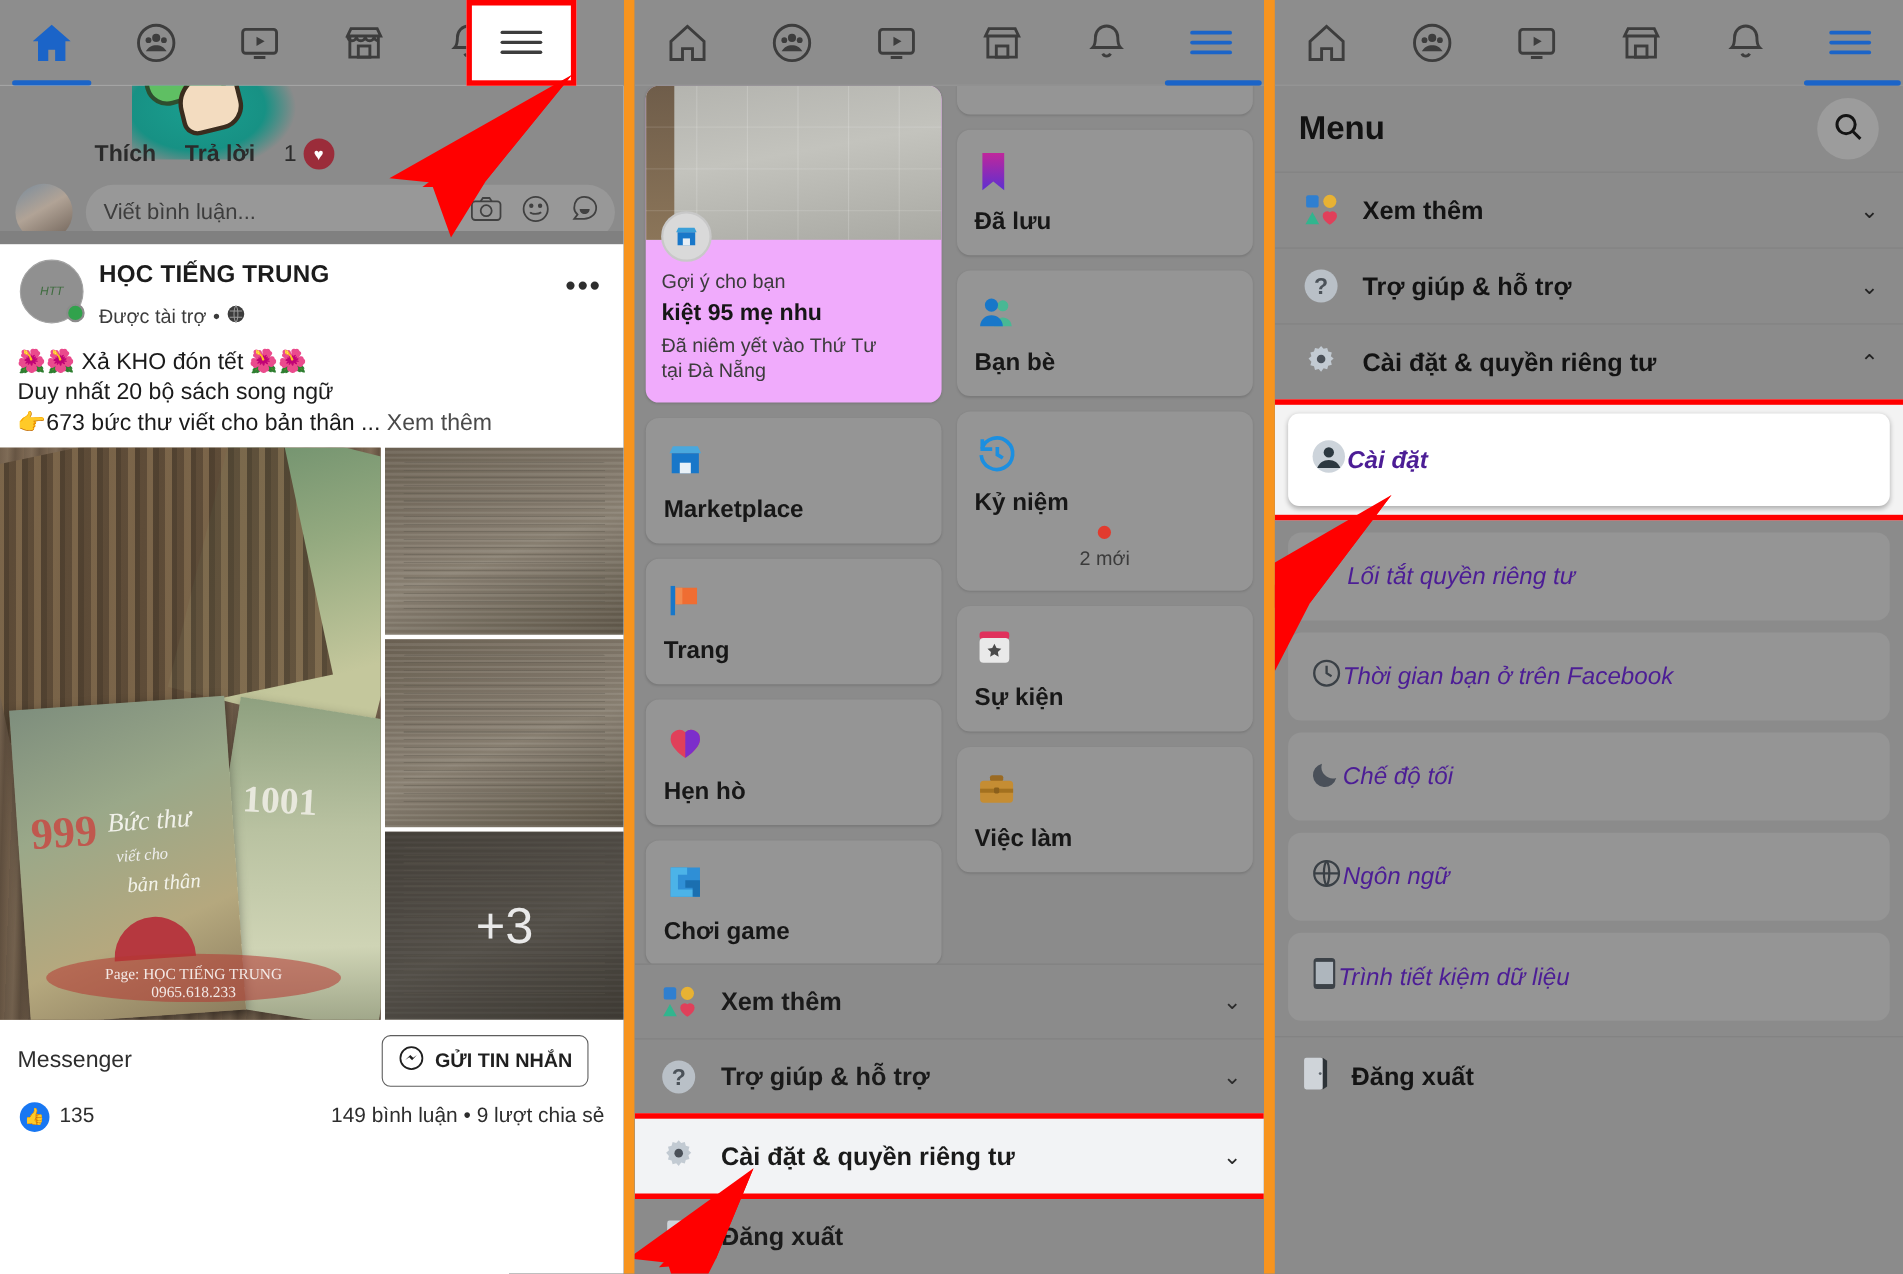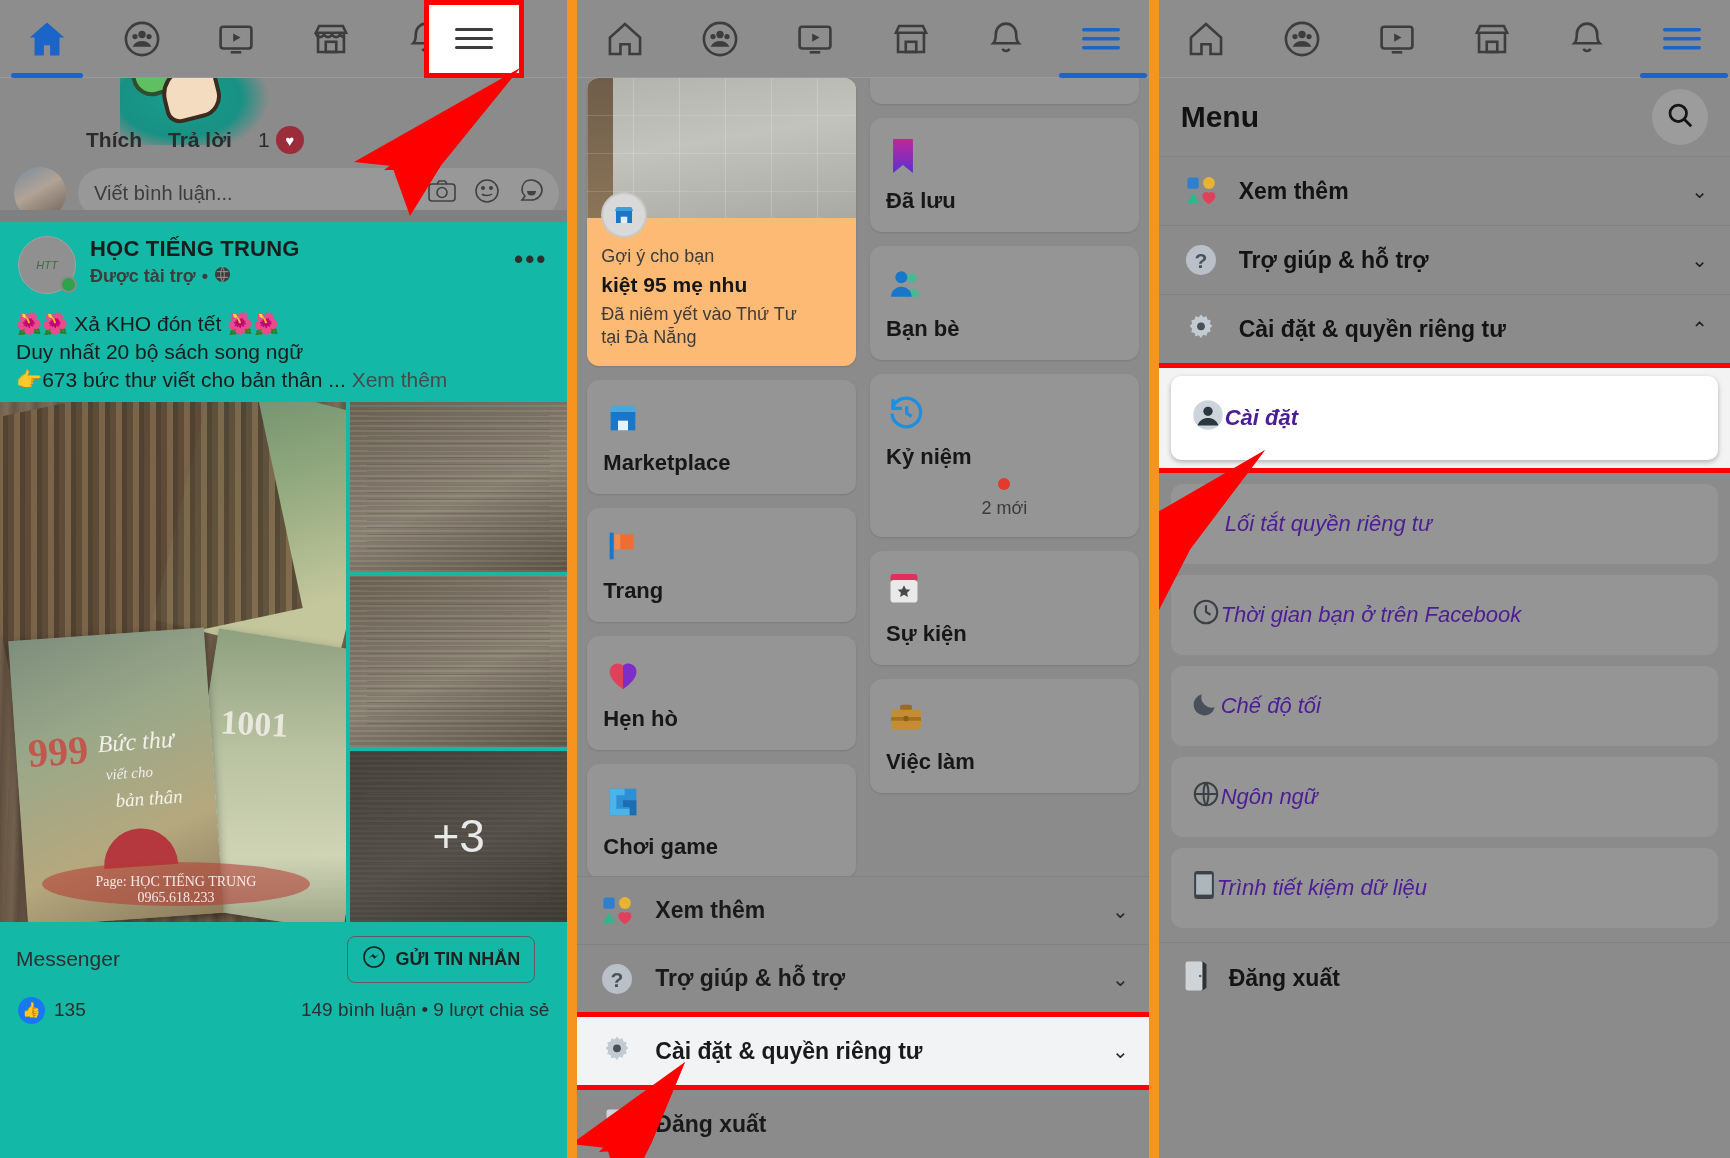--- a/index.html
+++ b/index.html
@@ -55,21 +55,21 @@
   .hl-hamburger {
     position: absolute;
     left: 424px; top: 0px; width: 100px; height: 78px;
     background: #ffffff;
     border: 5px solid #ff0000;
     display: flex; align-items: center; justify-content: center;
     z-index: 30;
   }
 
   
-  .p1-body { position: relative; height: 1080px; background: #14b8a6; }
+  .p1-body { position: relative; height: 1080px; background: #ffffff; }
   .comment-strip {
     position: relative; height: 132px; background: #8b8b8b;
     overflow: hidden;
   }
   .sticker {
     position: absolute; left: 120px; top: -38px; width: 150px; height: 105px;
     background: radial-gradient(ellipse at 40% 55%, #1a9e8f 0%, #179184 48%, rgba(23,145,132,0) 70%);
   }
   .sticker .arm {
     position: absolute; left: 42px; top: 26px; width: 58px; height: 54px;
@@ -124,21 +124,21 @@
     position: relative; flex: 0 0 58px;
     display: flex; align-items: center; justify-content: center;
     font-size: 11px; color: #3f6c3f; font-style: italic;
   }
   .online-dot {
     position: absolute; right: -2px; bottom: 0px; width: 17px; height: 17px;
     border-radius: 50%; background: #31a24c; border: 2px solid #8b8b8b;
   }
   .post-head-text { margin-left: 14px; }
   .page-name { font-size: 22px; font-weight: bold; color: #1c1c1c; letter-spacing: .2px; }
-  .page-sub { font-size: 18px; color: #3c3c3c; margin-top: 4px; display: flex; gap: 6px; font-weight: bold;}
+  .page-sub { font-size: 18px; color: #3c3c3c; margin-top: 15px; display: flex; align-items: center; gap: 6px;}
   .post-more {
     position: absolute; right: 20px; top: 22px;
     font-size: 26px; letter-spacing: 2px; color: #2e2e2e; font-weight: bold;
   }
   .post-text {
     padding: 10px 16px 8px 16px;
     font-size: 21px; line-height: 1.33; color: #1b1b1b;
   }
   .post-text .muted { color: #4a4a4a; }
 
@@ -266,21 +266,21 @@
     background: #959595; border-radius: 12px; padding: 16px 16px 18px 16px;
     box-shadow: 0 1px 2px rgba(0,0,0,.12);
   }
   .tile .ico { height: 44px; display: flex; align-items: center; }
   .tile .lbl { margin-top: 10px; font-size: 22px; font-weight: bold; color: #171717; }
   .tile .sub { margin-top: 8px; font-size: 18px; color: #3b3b3b; display: flex; align-items: center; gap: 8px; flex-direction: column; }
   .reddot { width: 12px; height: 12px; border-radius: 50%; background: #e23b2e; display: inline-block; }
 
   
   .suggest {
-    background: #fdba74; border-radius: 12px; overflow: hidden;
+    background: #f0abfc; border-radius: 12px; overflow: hidden;
     box-shadow: 0 1px 2px rgba(0,0,0,.12);
   }
   .suggest .ph {
     height: 140px;
     background: linear-gradient(170deg,#b3b3ae 0%, #c3c3bd 45%, #a9a9a3 100%);
     position: relative;
   }
   .suggest .ph .stripe {
     position: absolute; left: 0; top: 0; bottom: 0; width: 26px;
     background: linear-gradient(180deg,#6f5d4a,#8b7559);

